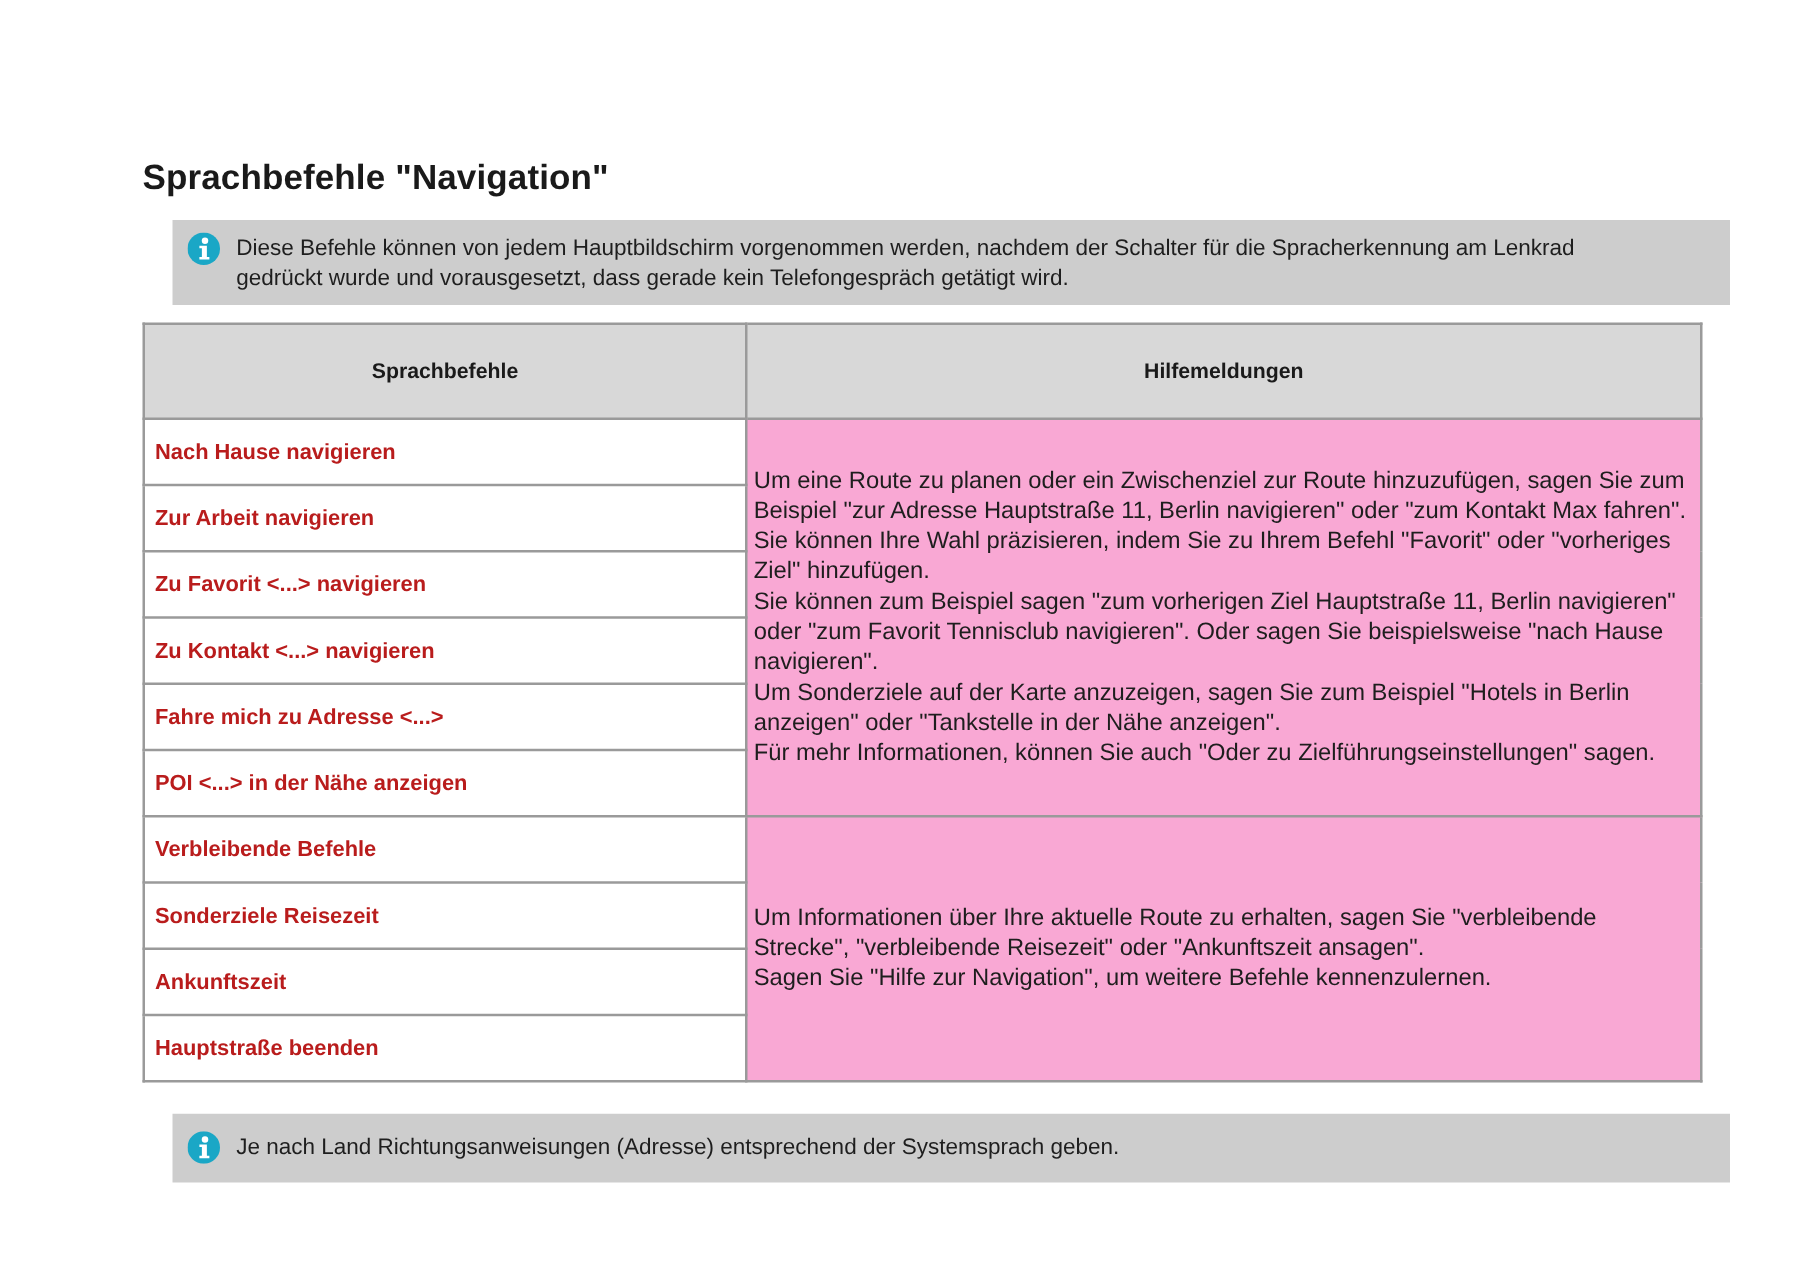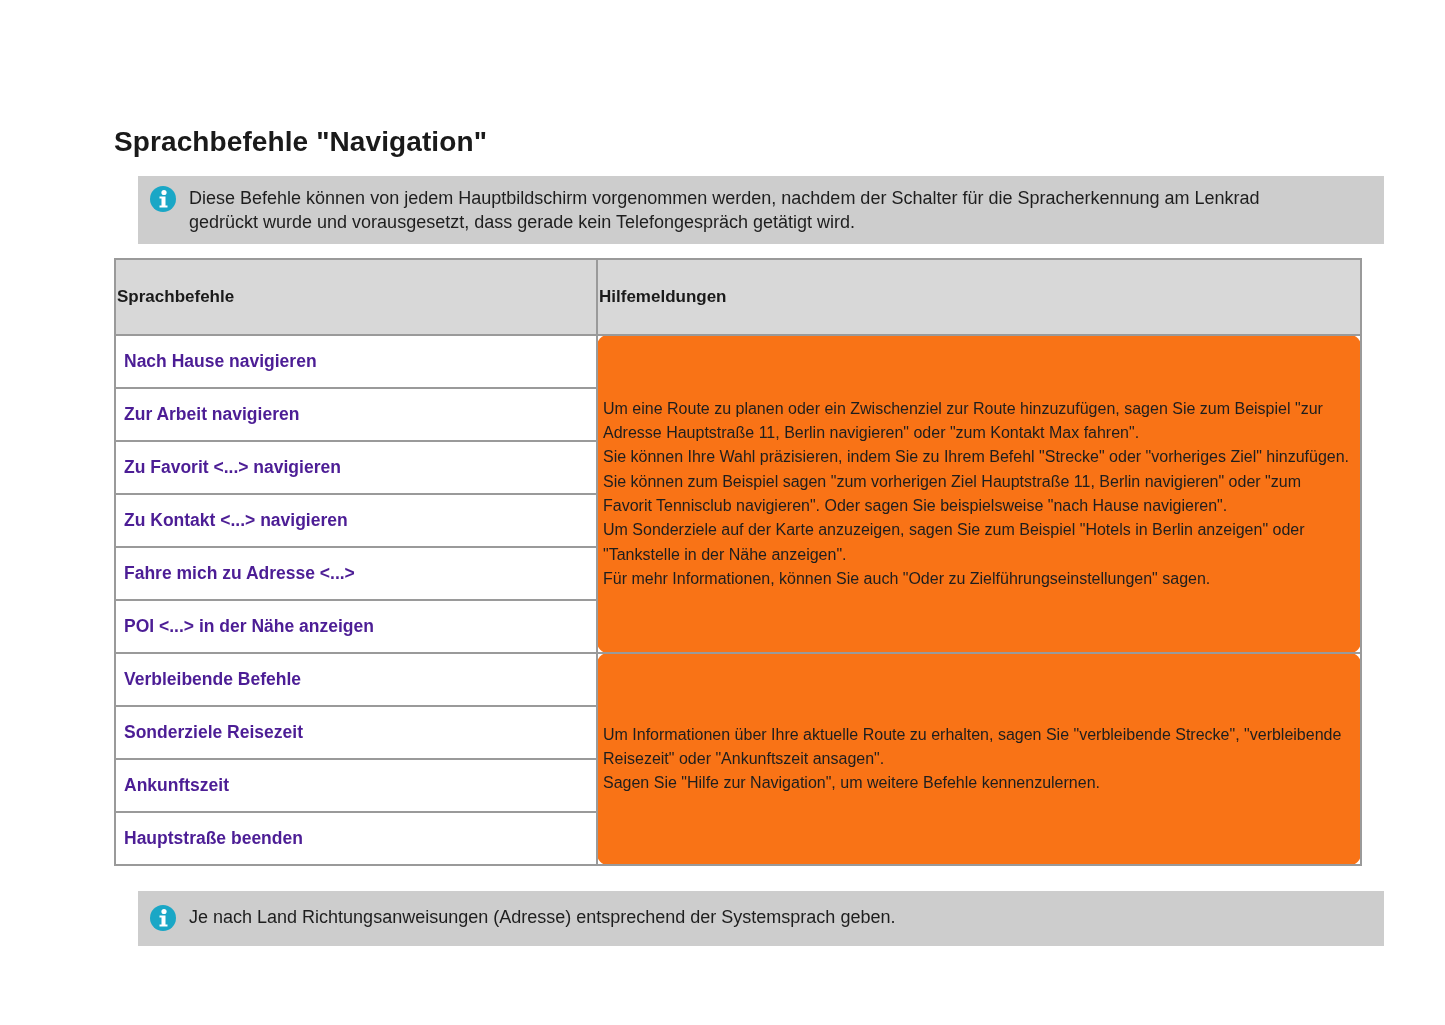--- a/index.html
+++ b/index.html
@@ -21,29 +21,29 @@
   .info-box.bottom { top: 891px; height: 55px; padding: 14px 16px 0 12px; }
   .info-icon { width: 26px; height: 26px; flex: 0 0 26px; margin-right: 13px; margin-top: 0px; }
   .info-text { font-size: 18px; line-height: 24px; color: #1e1e1e; }
   .cmd-table {
     position: absolute; left: 114px; top: 258px; width: 1246px;
     border-collapse: collapse; table-layout: fixed;
   }
   .cmd-table th, .cmd-table td { border: 2px solid #9a9a9a; }
   .cmd-table th {
     background: #d8d8d8; height: 72px; font-size: 17px; font-weight: bold;
-    text-align: left; color: #1a1a1a;
+    text-align: center; color: #1a1a1a;
   }
   .cmd-table td.cmd {
     background: #ffffff; height: 51px; font-size: 17.5px; font-weight: bold;
-    padding: 0 0 0 8px; color: #4c1d95;
+    padding: 0 0 0 8px; color: #b91c1c;
   }
   .cmd-table td.help {
-    background: #f97316; font-size: 16px; line-height: 24.3px;
-    padding: 0 10px 0 5px; vertical-align: middle; color: #1e1e1e; border-radius: 11px;
+    background: #f9a8d4; font-size: 19px; line-height: 24.3px;
+    padding: 0 10px 0 5px; vertical-align: middle; color: #1e1e1e;
   }
   .help-line { display: block; }
 </style>
 </head>
 <body>
 
 <h1 class="page-title">Sprachbefehle "Navigation"</h1>
 
 <div class="info-box top">
   <svg class="info-icon" viewBox="0 0 26 26">
@@ -63,21 +63,21 @@
     <tr>
       <th>Sprachbefehle</th>
       <th>Hilfemeldungen</th>
     </tr>
   </thead>
   <tbody>
     <tr>
       <td class="cmd">Nach Hause navigieren</td>
       <td class="help" rowspan="6">
         <span class="help-line">Um eine Route zu planen oder ein Zwischenziel zur Route hinzuzufügen, sagen Sie zum Beispiel "zur Adresse Hauptstraße 11, Berlin navigieren" oder "zum Kontakt Max fahren".</span>
-        <span class="help-line">Sie können Ihre Wahl präzisieren, indem Sie zu Ihrem Befehl "Strecke" oder "vorheriges Ziel" hinzufügen.</span>
+        <span class="help-line">Sie können Ihre Wahl präzisieren, indem Sie zu Ihrem Befehl "Favorit" oder "vorheriges Ziel" hinzufügen.</span>
         <span class="help-line">Sie können zum Beispiel sagen "zum vorherigen Ziel Hauptstraße 11, Berlin navigieren" oder "zum Favorit Tennisclub navigieren". Oder sagen Sie beispielsweise "nach Hause navigieren".</span>
         <span class="help-line">Um Sonderziele auf der Karte anzuzeigen, sagen Sie zum Beispiel "Hotels in Berlin anzeigen" oder "Tankstelle in der Nähe anzeigen".</span>
         <span class="help-line">Für mehr Informationen, können Sie auch "Oder zu Zielführungseinstellungen" sagen.</span>
       </td>
     </tr>
     <tr>
       <td class="cmd">Zur Arbeit navigieren</td>
     </tr>
     <tr>
       <td class="cmd">Zu Favorit &lt;...&gt; navigieren</td>

